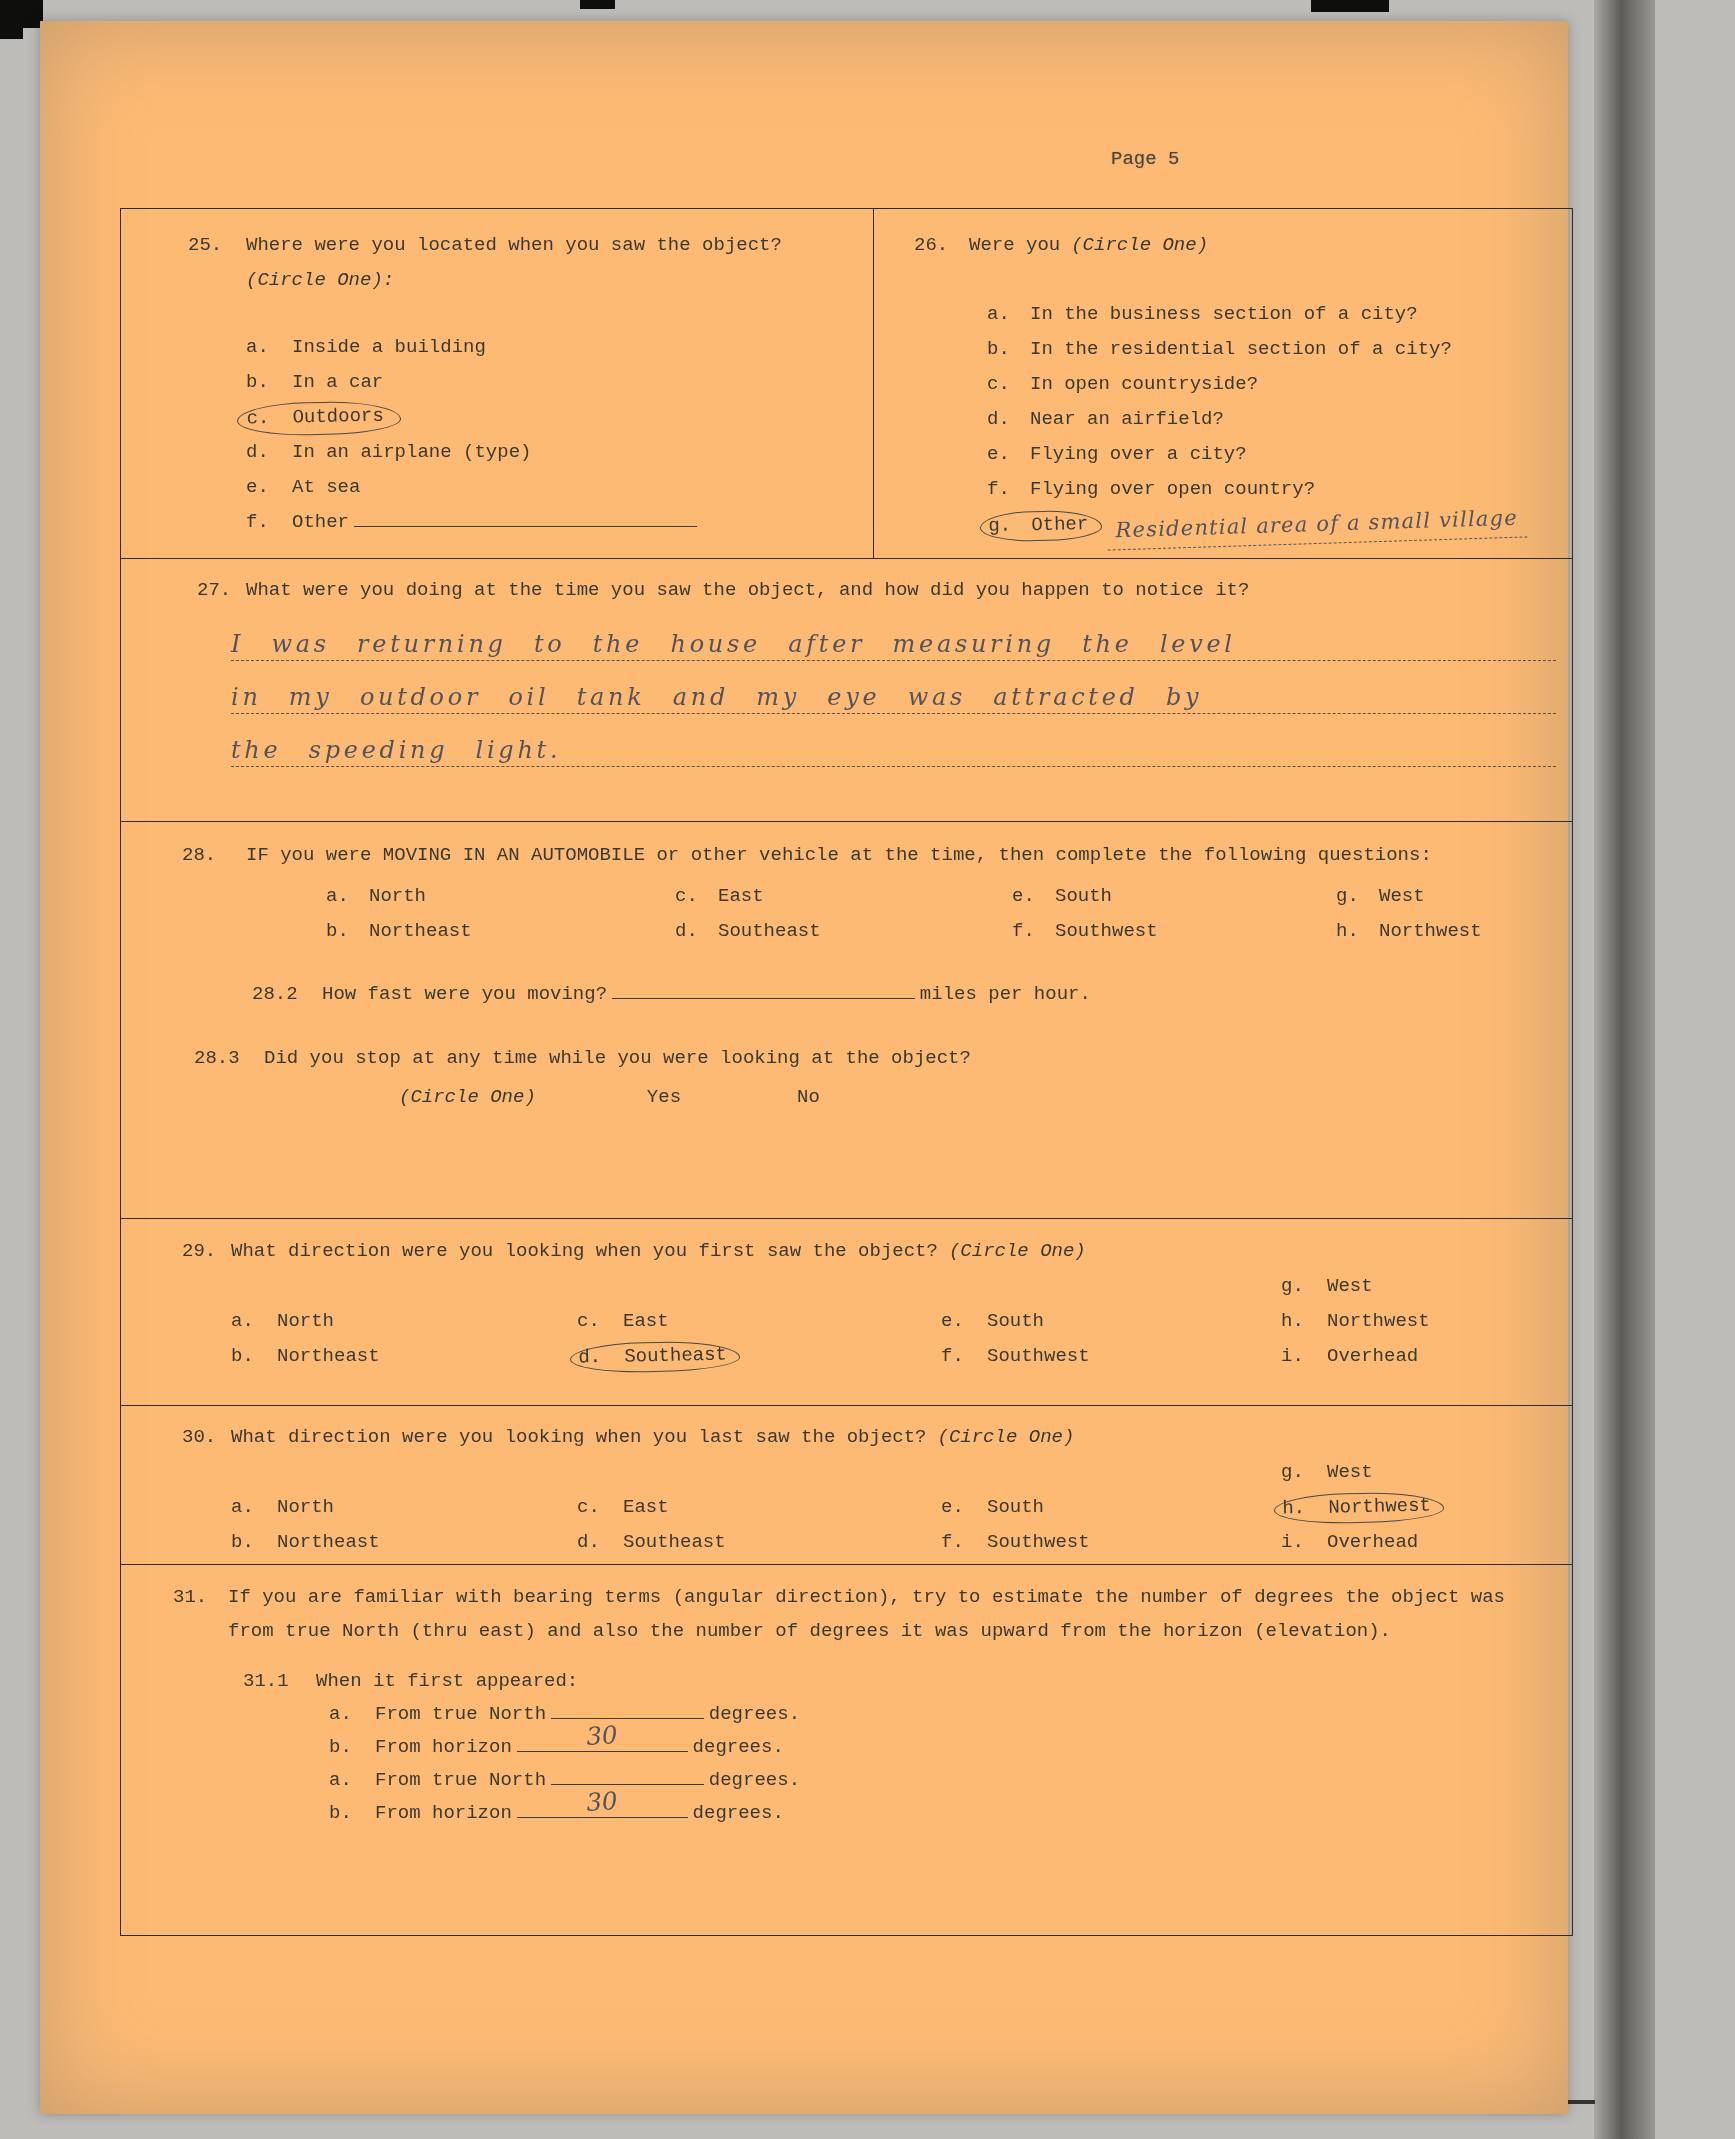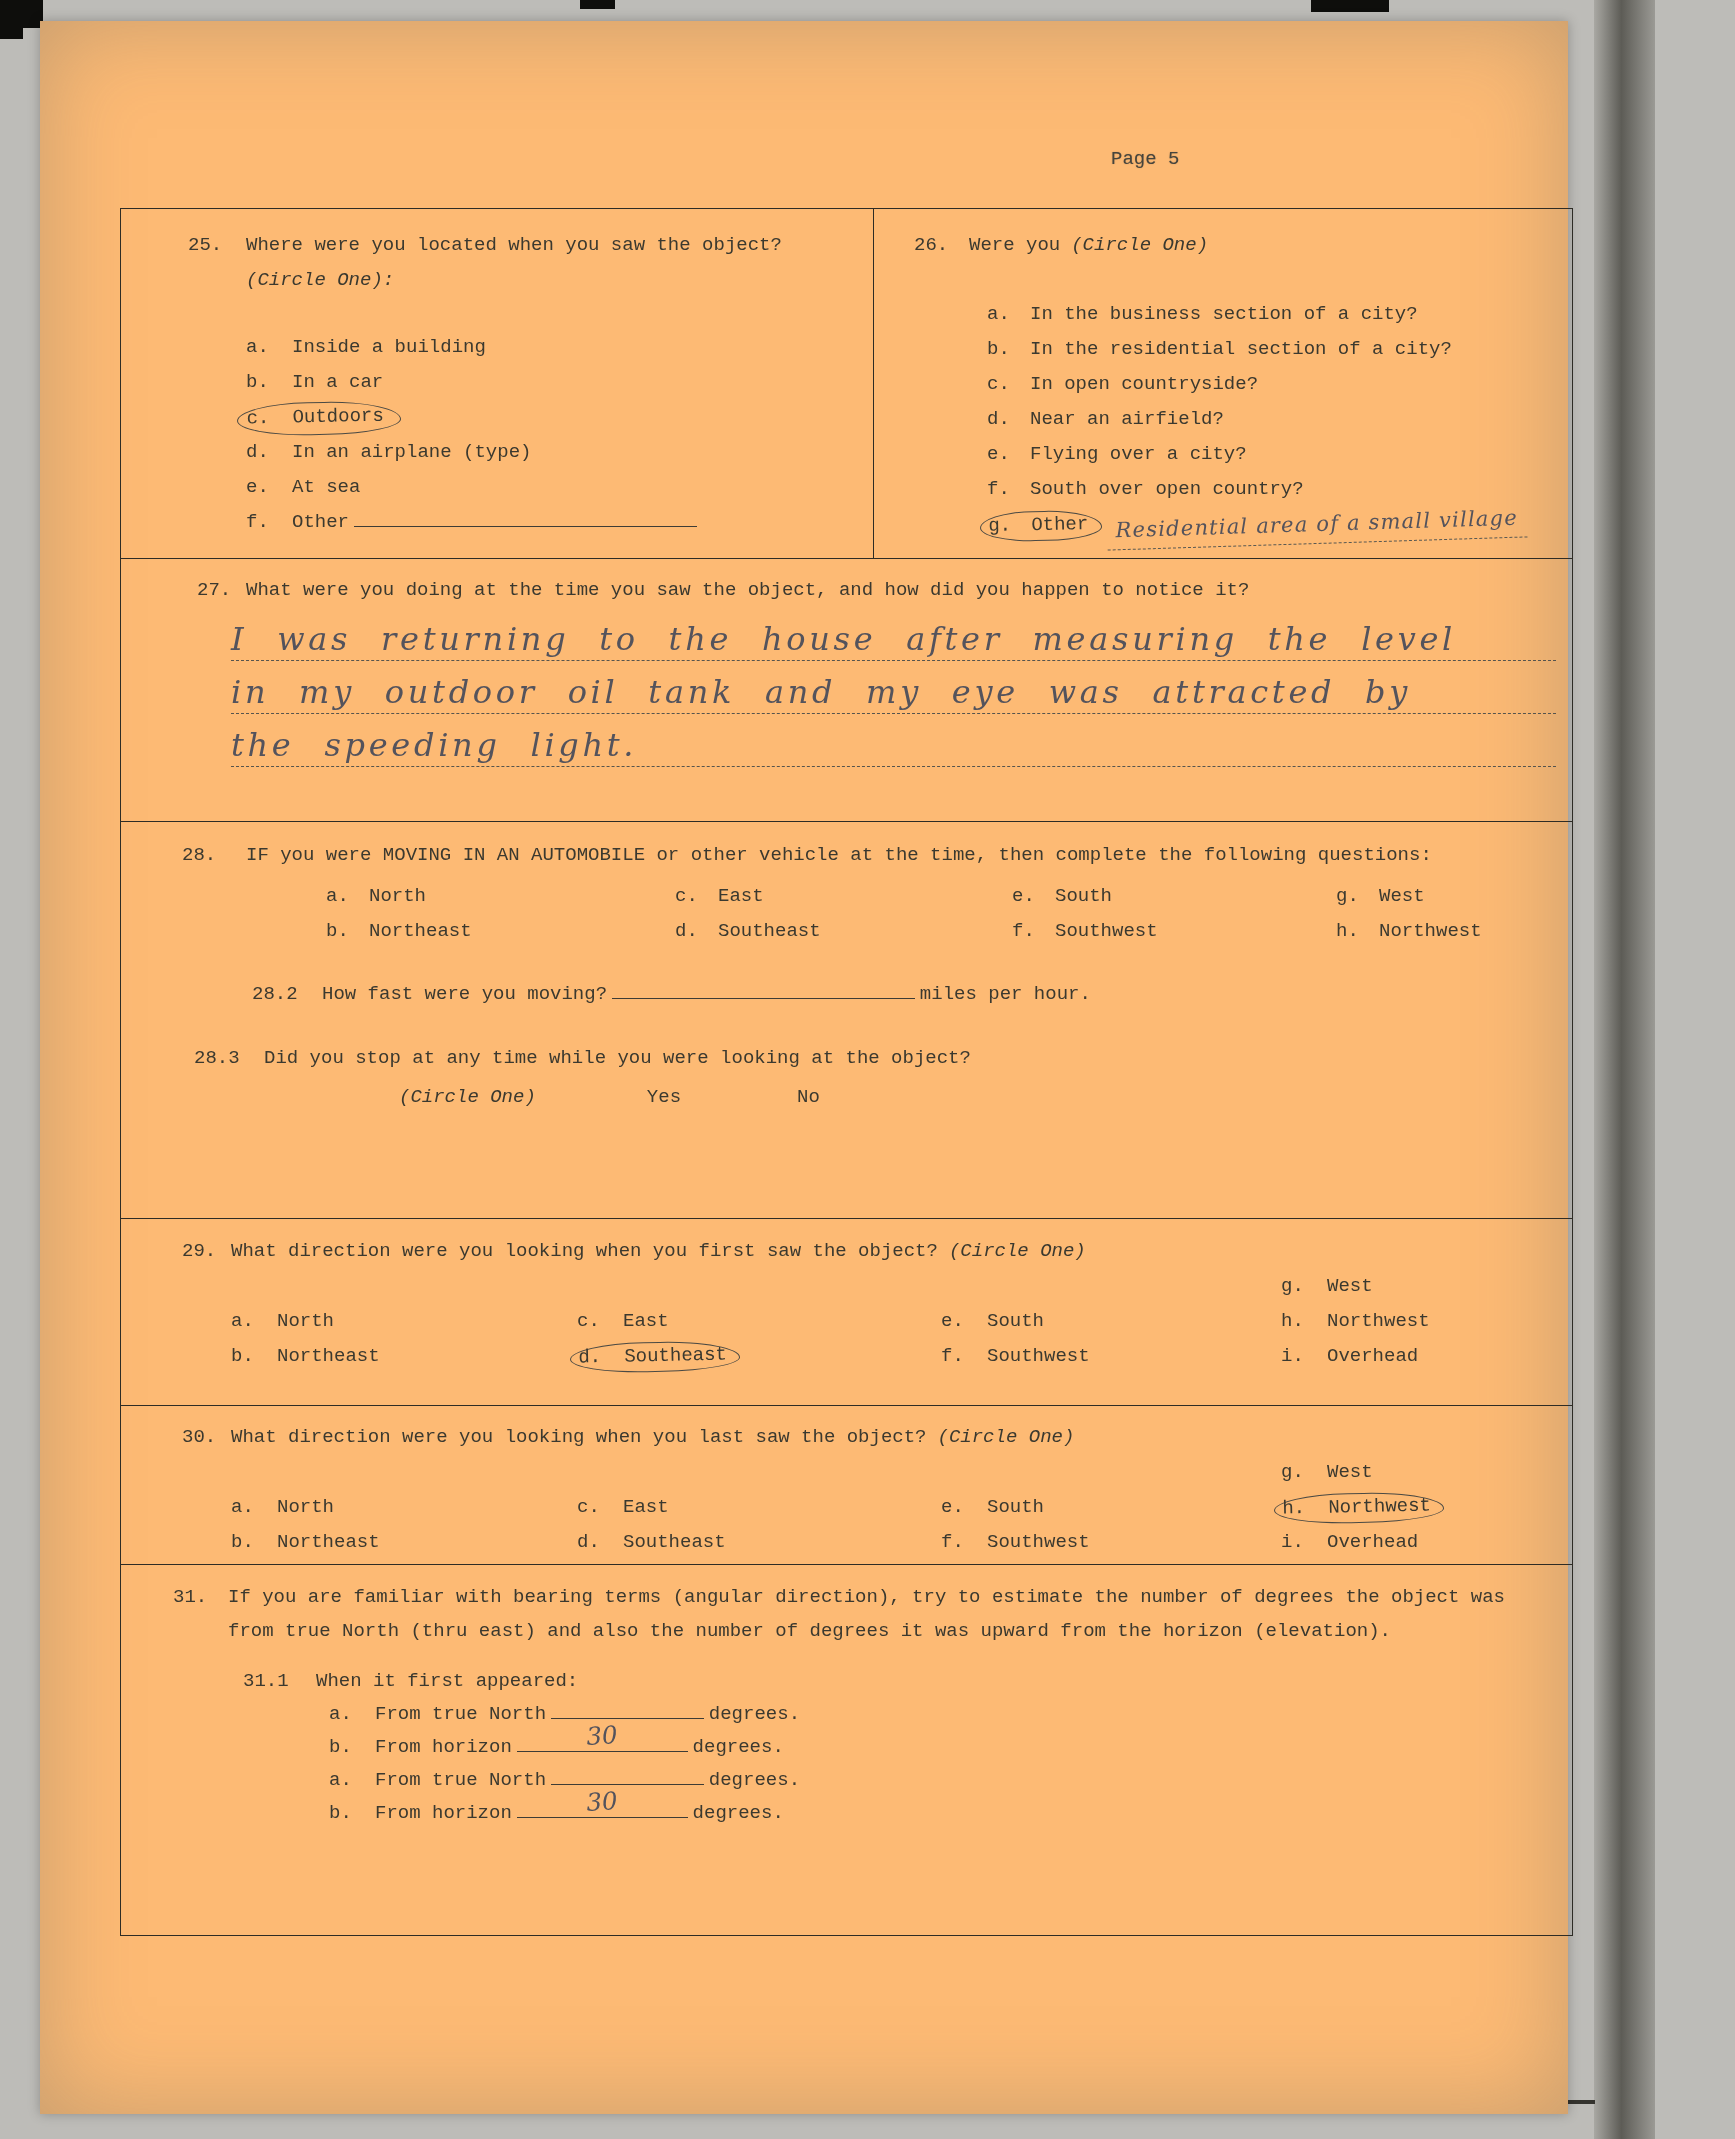--- a/index.html
+++ b/index.html
@@ -66,21 +66,21 @@
     border-bottom:1.8px dashed #5a5952; padding:0 8.6px 1.2px;
     transform:rotate(-1.8deg); display:inline-block; vertical-align:middle; margin-left:6.1px;
     white-space:nowrap;
   }
 
   
   .s2 { height:263px; padding:13.5px 12.2px 0 76px; }
   .q27-head .qnum { flex:0 0 49px; }
   .ans-line { margin-left:34px; width:1325px; height:53px; border-bottom:1.8px dashed #56544d;
               display:flex; align-items:flex-end; }
-  .ans-line .hand { font-size:32px; letter-spacing:3.7px; word-spacing:16px; padding-bottom:1.8px; white-space:nowrap;font-style:italic; }
+  .ans-line .hand { font-size:24px; letter-spacing:3.7px; word-spacing:16px; padding-bottom:1.8px; white-space:nowrap;font-style:italic; }
 
   
   .s3 { height:397px; padding:16px 12.2px 0 61px; }
   .q28-head .qnum { flex:0 0 64px; }
   .subline { margin-left:70px; line-height:35px; white-space:nowrap; }
   .subnum { display:inline-block; width:70px; }
   .sub-281-head { margin-top:21px; }
   .sub-281-head .circle-note { margin-left:9.8px; }
   .grid28 { display:grid; grid-template-columns:349px 337px 324px auto;
             margin-left:144px; margin-top:6.1px; line-height:35px; }
@@ -161,21 +161,21 @@
           <div class="qhead">
             <span class="qnum">26.</span>
             <span class="qtext"><span>Were you</span><span class="circle-note">(Circle One)</span></span>
           </div>
           <div class="opts">
             <div class="opt"><span class="letter">a.</span><span>In the business section of a city?</span></div>
             <div class="opt"><span class="letter">b.</span><span>In the residential section of a city?</span></div>
             <div class="opt"><span class="letter">c.</span><span>In open countryside?</span></div>
             <div class="opt"><span class="letter">d.</span><span>Near an airfield?</span></div>
             <div class="opt"><span class="letter">e.</span><span>Flying over a city?</span></div>
-            <div class="opt"><span class="letter">f.</span><span>South over open country?</span></div>
+            <div class="opt"><span class="letter">f.</span><span>Flying over open country?</span></div>
             <div class="opt"><span class="circled circled-sm"><span class="letter">g.</span><span>Other</span></span><span class="hand other-hand">Residential area of a small village</span></div>
           </div>
         </div>
       </section>
 
       <section class="s2">
         <div class="qhead q27-head">
           <span class="qnum">27.</span>
           <span class="qtext">What were you doing at the time you saw the object, and how did you happen to notice it?</span>
         </div>

